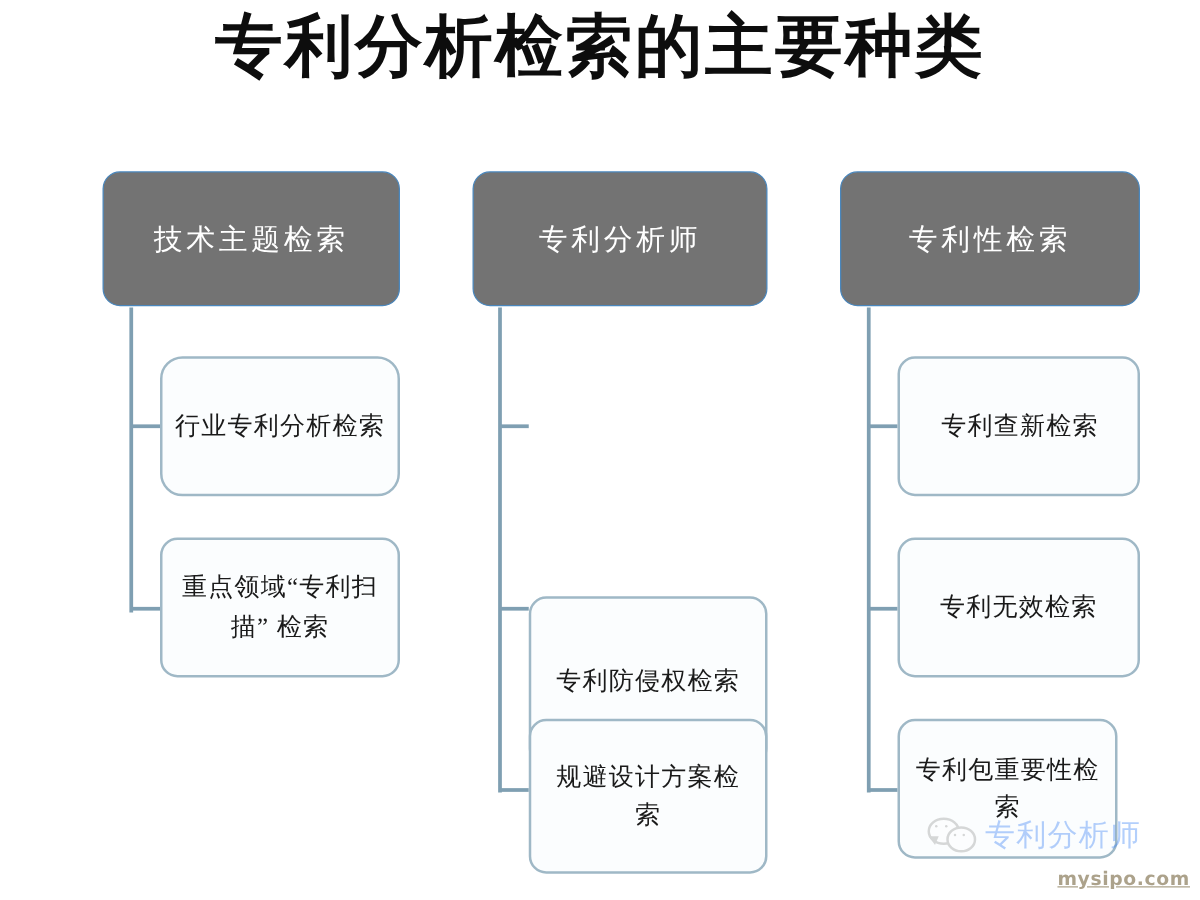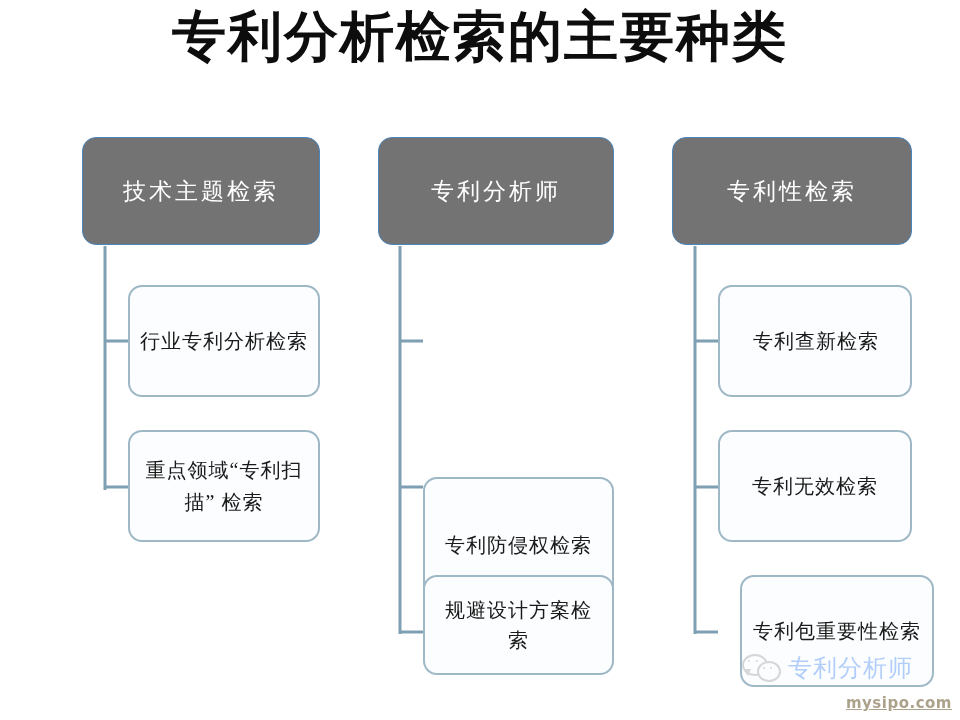--- a/index.html
+++ b/index.html
@@ -176,57 +176,57 @@
     <path d="M695,246 L695,634" stroke="#7f9fb2" stroke-width="3" fill="none"></path>
     <path d="M695,341 L718,341" stroke="#7f9fb2" stroke-width="3" fill="none"></path>
     <path d="M695,487 L718,487" stroke="#7f9fb2" stroke-width="3" fill="none"></path>
     <path d="M695,632 L718,632" stroke="#7f9fb2" stroke-width="3" fill="none"></path>
   </svg>
 
   <div class="head-box" style="left:82px; top:137px; width:238px; height:108px;">
     <span>技术主题检索</span>
   </div>
 
-  <div class="child-box" style="left:128px; top:285px; width:192px; height:112px;">
+  <div class="child-box" style="left:128px; top:285px; width:192px; height:112px;border-radius:18px;">
     <span>行业专利分析检索</span>
   </div>
 
   <div class="child-box two-line" style="left:128px; top:430px; width:192px; height:112px;">
     <span>
       <span>重点领域“专利扫</span><br>
       <span>描” 检索</span>
     </span>
   </div>
 
   <div class="head-box" style="left:378px; top:137px; width:236px; height:108px;">
     <span>专利分析师</span>
   </div>
 
 
   <div class="child-box" style="left:423px; top:430px; width:191px; height:136px;margin-top:47px;">
     <span>专利防侵权检索</span>
   </div>
 
-  <div class="child-box" style="left:423px; top:575px; width:191px; height:100px;">
+  <div class="child-box" style="left:423px; top:575px; width:191px; height:124px;">
     <span>规避设计方案检索</span>
   </div>
 
   <div class="head-box" style="left:672px; top:137px; width:240px; height:108px;">
     <span>专利性检索</span>
   </div>
 
   <div class="child-box" style="left:718px; top:285px; width:194px; height:112px;padding-left:12px;">
     <span>专利查新检索</span>
   </div>
 
   <div class="child-box" style="left:718px; top:430px; width:194px; height:112px;">
     <span>专利无效检索</span>
   </div>
 
-  <div class="child-box" style="left:740px; top:575px; width:194px; height:112px;">
+  <div class="child-box" style="left:718px; top:575px; width:176px; height:112px;">
     <span>专利包重要性检索</span>
   </div>
 
   <div id="watermark">
     <div id="wm-row">
       <span id="wm-icon">
         <span class="bub bub-back"></span>
         <span class="tail-back"></span>
         <span class="bub bub-front"></span>
         <span class="dot" style="left:6px;  top:6px;"></span>

